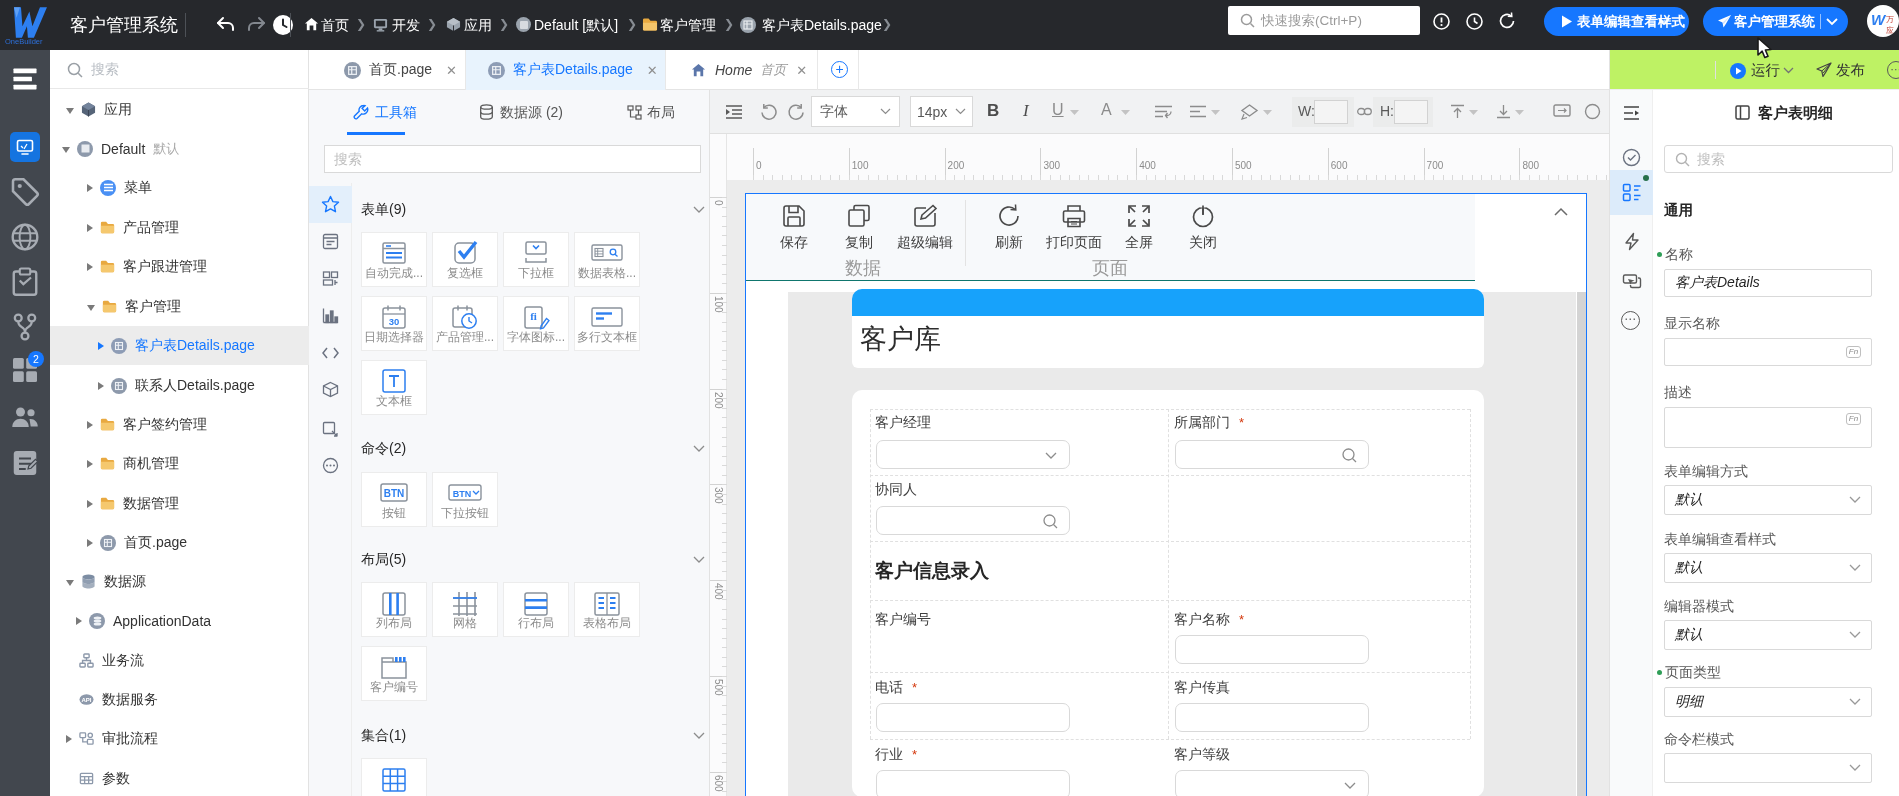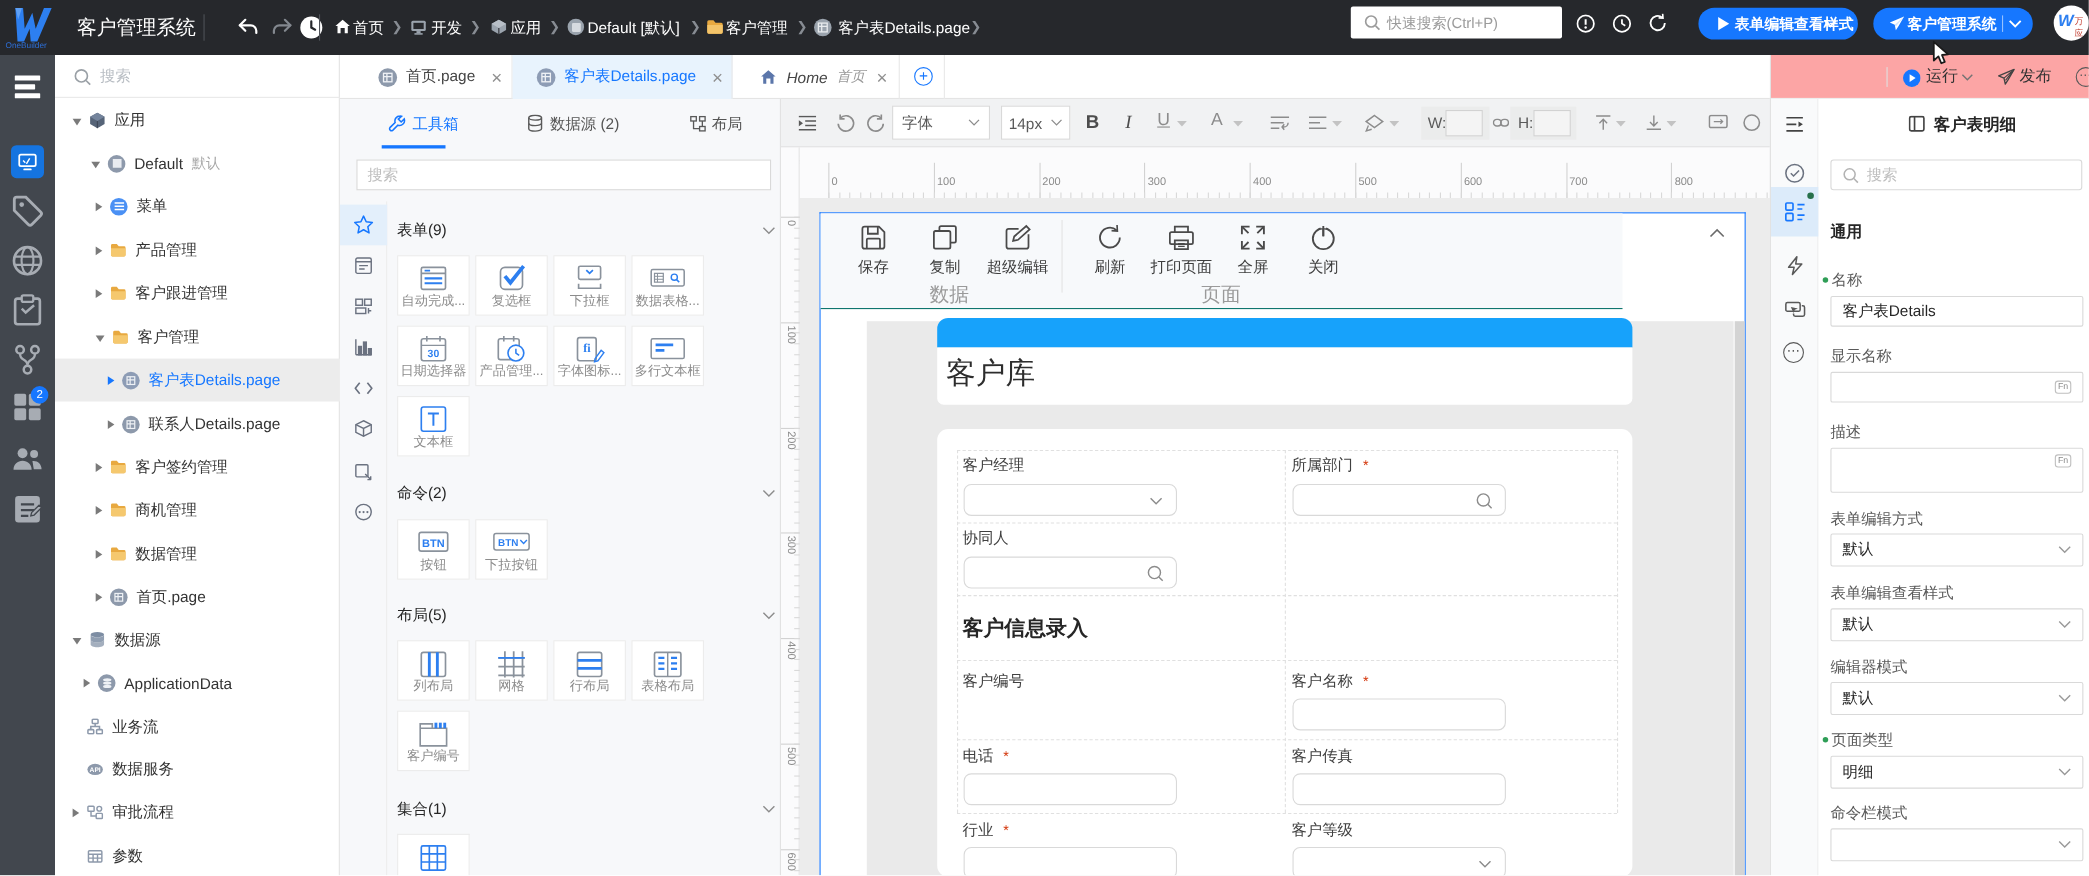--- a/index.html
+++ b/index.html
@@ -55,21 +55,21 @@
 .whitesec { position:absolute; left:106px; top:24px; width:632px; height:52px; background:#fff; border-radius:0 0 6px 6px; }
 .formcard { position:absolute; left:106px; top:98px; width:632px; height:407px; background:#fff; border-radius:10px; }
 .dashv { position:absolute; border-left:1px dashed #e0e0e0; }
 .dashh { position:absolute; border-top:1px dashed #e0e0e0; }
 .flabel { position:absolute; font-size:14px; color:#404040; }
 .star { color:#d4380d; margin-left:9px; font-size:13px; }
 .finput { position:absolute; width:194px; height:29px; background:#fff; border:1px solid #d9d9d9; border-radius:7px; }
 
 .rpanel { position:absolute; left:1609px; top:50px; width:290px; height:746px; background:#fff; border-left:1px solid #e2e2e2; }
 .rp-field-l { position:absolute; left:54px; font-size:14px; color:#595959; }
-.rp-box { position:absolute; left:54px; width:230px; height:30px; border:1px solid #d9d9d9; border-radius:2px; background:#fff; font-size:14px; color:#262626; display:flex; align-items:center; padding:0 10px; justify-content:space-between; }
+.rp-box { position:absolute; left:54px; width:208px; height:30px; border:1px solid #d9d9d9; border-radius:2px; background:#fff; font-size:14px; color:#262626; display:flex; align-items:center; padding:0 10px; justify-content:space-between;font-style:italic; }
 .gdot { display:inline-block; width:5px; height:5px; border-radius:50%; background:#2f9e57; vertical-align:2px; margin-right:3px; }
 .fnbadge { position:absolute; right:8px; width:15px; height:12px; border:1px solid #bfbfbf; border-radius:3px; color:#8c8c8c; font-size:8px; line-height:10px; text-align:center; }
 </style>
 </head>
 <body>
 <div id="root">
 
   <div class="topbar">
 
     <svg class="abs" style="left:4px;top:4px" width="44" height="42" viewBox="0 0 44 42">
@@ -248,21 +248,21 @@
           <circle cx="7" cy="7" r="5.5" fill="none" stroke="#9aa0a6" stroke-width="1.5"></circle>
           <path d="M11.2 11.2 L15 15" stroke="#9aa0a6" stroke-width="1.5"></path>
         </svg>
       <div class="abs" style="left:41px;top:0;line-height:38px;color:#b9bec4;font-size:14px;">搜索</div>
     </div>
     <div class="titem" style="top:40px;padding-left:16px"><span class="tarrd"></span><svg class="ticon" viewBox="0 0 16 16">
           <path d="M8 0.5 L15 4.5 L15 11.5 L8 15.5 L1 11.5 L1 4.5 Z" fill="#566478"></path>
           <path d="M8 0.5 L15 4.5 L8 8.5 L1 4.5 Z" fill="#74849c"></path>
           <path d="M8 8.5 V15.5" stroke="#3c4454" stroke-width="1"></path>
         </svg>应用</div>
-    <div class="titem" style="top:79px;padding-left:33px"><span class="tarrd"></span><span class="circ-ic">
+    <div class="titem" style="top:79px;padding-left:12px"><span class="tarrd"></span><span class="circ-ic">
           <svg width="9" height="9" viewBox="0 0 9 9">
             <rect x="0.5" y="0.5" width="8" height="8" fill="#e8ebf0"></rect>
           </svg>
         </span>Default <span style="color:#a8a8a8;font-size:13px;margin-left:8px">默认</span></div>
     <div class="titem" style="top:118px;padding-left:37px"><span class="tarr"></span><span class="circ-ic" style="background:#4a90f4">
           <svg width="9" height="9" viewBox="0 0 9 9">
             <path d="M0 1.5 H9 M0 4.5 H9 M0 7.5 H9" stroke="#fff" stroke-width="1.4"></path>
           </svg>
         </span>菜单</div>
     <div class="titem" style="top:158px;padding-left:37px"><span class="tarr"></span><svg class="ticon" viewBox="0 0 17 16">
@@ -969,21 +969,21 @@
               <path d="M1 1 L6 6 L11 1" fill="none" stroke="#8c8c8c" stroke-width="1.3"></path>
             </svg>
           </div>
       </div>
       <div class="abs" style="left:831px;top:98px;width:9px;height:505px;background:#d4d4d4;"></div>
     </div>
   </div>
 
   <div class="rpanel">
 
-    <div class="abs" style="left:0;top:0;width:289px;height:40px;background:#fca5a5;border-bottom:1px solid #eee;">
+    <div class="abs" style="left:0;top:0;width:289px;height:40px;background:#bef264;border-bottom:1px solid #eee;">
       <div class="abs" style="left:105px;top:11px;width:1px;height:18px;background:#e0e0e0;"></div>
       <svg class="abs" style="left:120px;top:13px" width="16" height="16" viewBox="0 0 16 16">
           <circle cx="8" cy="8" r="8" fill="#1677ff"></circle>
           <path d="M6 4.5 L11.5 8 L6 11.5 Z" fill="#fff"></path>
         </svg>
       <div class="abs" style="left:141px;top:0;line-height:40px;font-size:14.5px;color:#333;">运行</div>
       <svg class="abs" style="left:173px;top:17px" width="11" height="7" viewBox="0 0 11 7">
           <path d="M1 1 L5.5 5.5 L10 1" fill="none" stroke="#737373" stroke-width="1.3"></path>
         </svg>
       <svg class="abs" style="left:206px;top:12px" width="16" height="16" viewBox="0 0 16 16">

